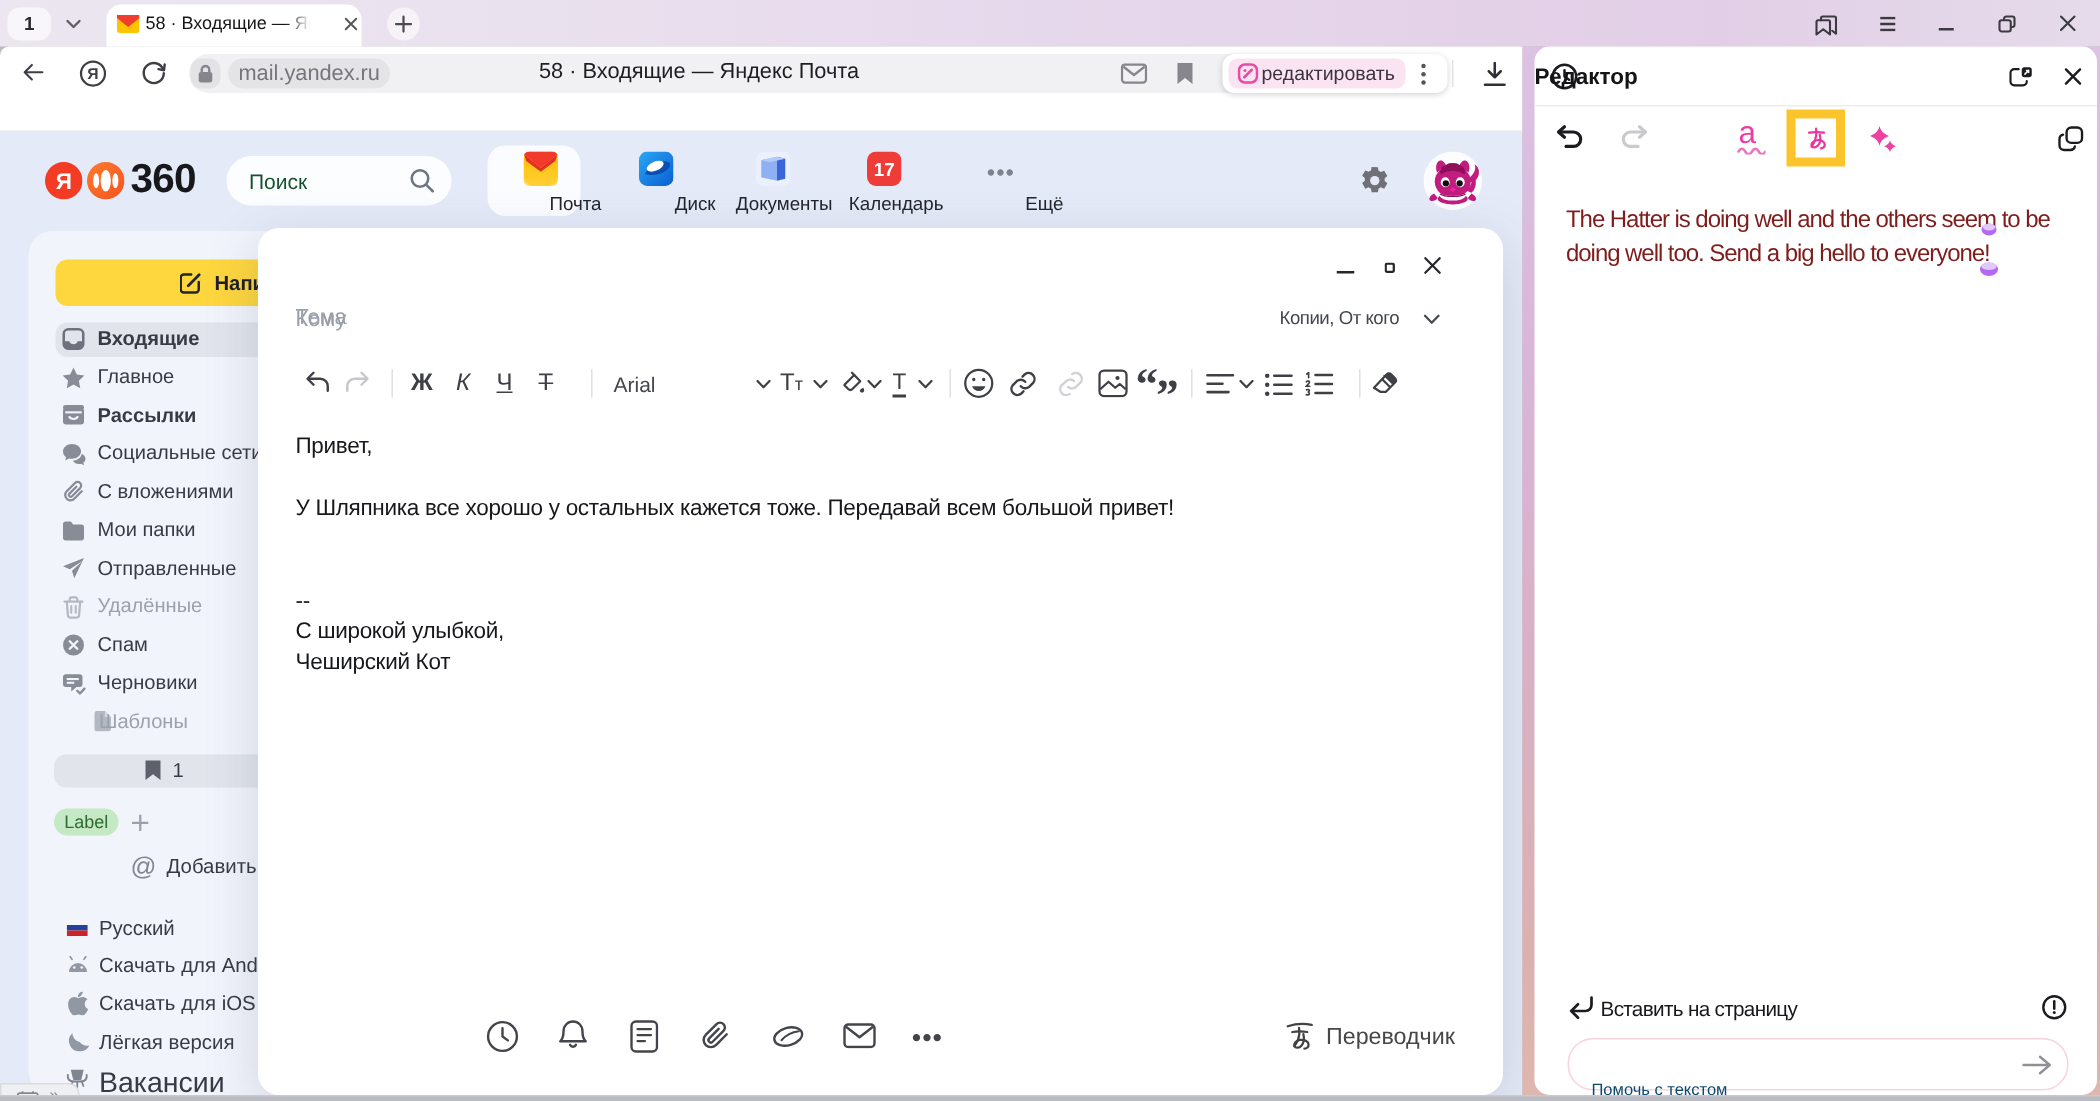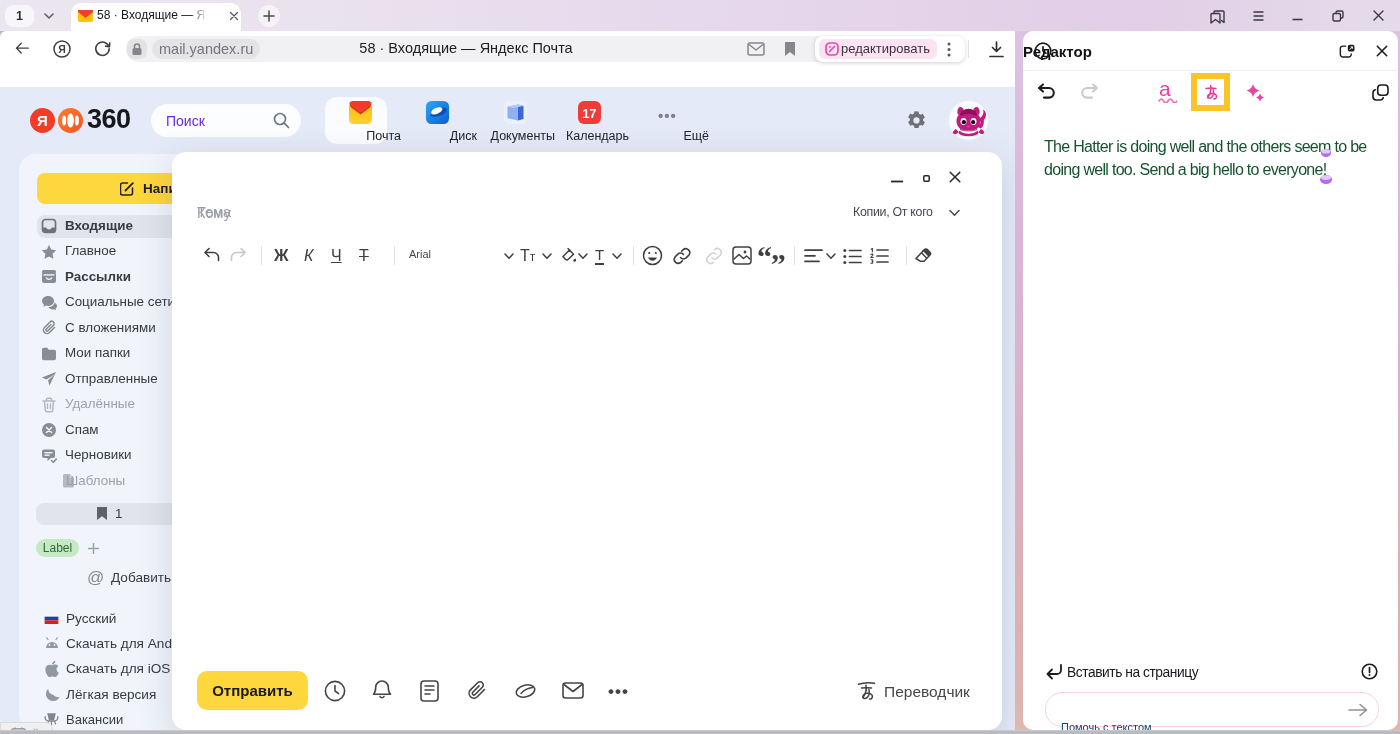--- a/index.html
+++ b/index.html
@@ -23,21 +23,21 @@
 #editpill{left:815px;top:36px;width:150px;height:26px;background:#fff;border-radius:8px;box-shadow:0 1px 4px rgba(0,0,0,.18);}
 #editpillin{left:819px;top:39px;width:118px;height:20px;background:#fbe4f1;border-radius:6px;font-size:13px;color:#3c3340;line-height:20px;padding-left:22px;}
 #bmrow{left:0;top:66px;width:1015px;height:22px;background:#fff;border-bottom:1px solid #e9eaee;}
 #bmtext{left:25px;top:72px;font-size:11.2px;letter-spacing:-.3px;color:#1d1e21;}
 #bmtext a{color:#3b72d9;text-decoration:none;}
 
 #mailbg{left:0;top:88px;width:1015px;height:642px;background:#e5eaf8;}
 #sidecard{left:19px;top:154px;width:981px;height:576px;background:#f1f4fb;border-radius:16px;}
 #logo360{left:87px;top:104px;font-size:27px;font-weight:700;color:#17181c;letter-spacing:-.5px;}
 #searchbox{left:151px;top:104px;width:150px;height:33px;background:#fcfdff;border-radius:17px;}
-#searchph{left:166px;top:113px;font-size:14px;color:#6d28d9;}
+#searchph{left:166px;top:113px;font-size:14px;color:#14532d;}
 #apps .lbl{position:absolute;top:129px;font-size:12.5px;color:#23252b;text-align:right;width:80px;}
 #appsel{left:325px;top:97px;width:62px;height:47px;background:#fbfcff;border-radius:12px;}
 
 .srow{position:absolute;font-size:13.4px;color:#373b44;white-space:nowrap;}
 .sbold{font-weight:700;}
 .sgrey{color:#9ba1ad;}
 #rowsel{left:37px;top:215px;width:263px;height:23px;background:#e1e4eb;border-radius:8px;}
 #rowbm{left:36px;top:503px;width:264px;height:22px;background:#e1e4eb;border-radius:8px;}
 #btncompose{left:37px;top:173px;width:263px;height:31px;background:#fed63e;border-radius:8px;}
 #composetxt{left:143px;top:181px;font-size:13.5px;font-weight:700;color:#1c1e22;}
@@ -51,21 +51,21 @@
 #translbl{position:absolute;left:884px;top:683px;font-size:15.5px;color:#474747;}
 
 #strip{left:1015px;top:31px;width:385px;height:703px;background:linear-gradient(180deg,#dcc3e3 0%,#d9b6d8 30%,#d9b0c4 60%,#dbb1b0 85%,#deb7ae 100%);}
 
 #bottombar{left:0;top:730px;width:1400px;height:4px;background:#b9bbc0;border-top:1px solid #c9cacd;}
 #panel{left:1023px;top:31px;width:375px;height:699px;background:#fff;border-radius:10px;}
 #ptitle{left:1023px;top:43px;width:386px;text-align:left;font-size:15px;font-weight:700;color:#141417;}
 #pdiv{left:1023px;top:70px;width:375px;height:1px;background:#ededf0;}
 #ybox{left:1191px;top:73px;width:39px;height:38px;border:6px solid #fcc42b;background:#fff;}
 
-#ptext{left:1044px;top:135px;width:330px;font-size:16px;line-height:23px;color:#14532d;letter-spacing:-.7px;}
+#ptext{left:1044px;top:135px;width:330px;font-size:16px;line-height:23px;color:#7f1d1d;letter-spacing:-.7px;}
 #darkpill{left:1068px;top:607px;width:282px;height:32px;background:#37383d;border-radius:16px;}
 #darkpill span{position:absolute;top:9px;font-size:13.5px;letter-spacing:-.5px;font-weight:700;color:#fff;white-space:nowrap;}
 #insertlbl{left:1067px;top:665px;font-size:13.8px;letter-spacing:-.45px;font-weight:500;color:#17181c;}
 #helpinput{left:1045px;top:692px;width:334px;height:35px;border:1.5px solid #f8d3da;border-radius:17px;background:#fff;}
 #helpph{left:1061px;top:701px;font-size:11px;color:#0c4a6e;margin-top:20px;}
 </style>
 </head>
 <body>
 <div id="w">
 <div class="abs" id="tabbar"></div>
@@ -335,21 +335,21 @@
 <div class="srow" style="left:66px;top:661px;font-size:13.6px;">Скачать для iOS</div>
 <svg class="abs" style="left:45px;top:688px" width="15" height="14" viewBox="0 0 15 14">
         <path d="M3.2.8A7 7 0 0 0 8 12.9 7.2 7.2 0 0 0 14.6 9 6.3 6.3 0 0 1 8.2 6.7 6.3 6.3 0 0 1 3.2.8z" fill="#9298a3"></path>
       </svg>
 <div class="srow" style="left:66px;top:687px;font-size:13.6px;">Лёгкая версия</div>
 <svg class="abs" style="left:44px;top:712px" width="15" height="16" viewBox="0 0 15 16">
         <path d="M3.2 1.2h8.6l-1.7 7H4.9z" fill="#80858f"></path>
         <path d="M1.2 4.6Q.7 8.9 5.2 9h4.6Q14.3 8.9 13.8 4.6" stroke="#80858f" stroke-width="1.3" fill="none" stroke-linecap="round"></path>
         <path d="M4.4 9.3L3.4 12M10.6 9.3l1 2.7M7.5 9.3v3.5" stroke="#80858f" stroke-width="1.2" stroke-linecap="round"></path>
       </svg>
-<div class="srow" style="left:66px;top:712px;font-size:13px;">Вакансии</div>
+<div class="srow" style="left:66px;top:712px;font-size:19px;">Вакансии</div>
 </div>
 <div class="abs" id="labelpill">Label</div>
 <svg class="abs" style="left:88px;top:543px" width="11" height="11" viewBox="0 0 11 11">
       <path d="M5.5 0.5v10M0.5 5.5h10" stroke="#9aa0ac" stroke-width="1.5" stroke-linecap="round"></path>
     </svg>
 
 <div class="abs" style="left:0px;top:722px;width:53px;height:9px;background:#eff0f1;border:1px solid #d9dbdf;border-radius:0 7px 0 0;"></div>
 <div class="abs" style="left:33px;top:724px;font-size:11px;color:#85888f;">»</div>
 <svg class="abs" style="left:11px;top:727px" width="15" height="8" viewBox="0 0 15 8">
       <rect x="0.8" y="1.8" width="13.4" height="6" rx="1.5" stroke="#85888f" stroke-width="1.2" fill="none"></rect>
@@ -380,21 +380,21 @@
 <svg class="abs" style="left:230px;top:247px" width="17" height="15" viewBox="0 0 17 15">
         <path d="M11 1.5l4 4-4 4" stroke="#c6c6cb" stroke-width="1.6" fill="none" stroke-linecap="round" stroke-linejoin="round"></path>
         <path d="M14.5 5.5h-8a5 5 0 0 0-5 5v3" stroke="#c6c6cb" stroke-width="1.6" fill="none" stroke-linecap="round"></path>
       </svg>
 <div class="abs" style="left:261px;top:246px;width:1px;height:19px;background:#e0e0e4;"></div>
 <div class="abs" style="left:274px;top:247px;font-size:16px;font-weight:700;color:#3e4046;">Ж</div>
 <div class="abs" style="left:304px;top:247px;font-size:16px;font-style:italic;color:#3e4046;">К</div>
 <div class="abs" style="left:331px;top:247px;font-size:16px;text-decoration:underline;color:#3e4046;">Ч</div>
 <div class="abs" style="left:359px;top:247px;font-size:16px;text-decoration:line-through;color:#3e4046;">Т</div>
 <div class="abs" style="left:394px;top:246px;width:1px;height:19px;background:#e0e0e4;"></div>
-<div class="abs" style="left:409px;top:248px;font-size:11px;color:#44474e;">Arial</div>
+<div class="abs" style="left:409px;top:248px;font-size:14px;color:#44474e;">Arial</div>
 <svg class="abs" style="left:504px;top:253px" width="10" height="7" viewBox="0 0 10 7">
         <path d="M1 1l4 4.2L9 1" stroke="#3e4046" stroke-width="1.5" fill="none" stroke-linecap="round" stroke-linejoin="round"></path>
       </svg>
 <div class="abs" style="left:520px;top:247px;font-size:16px;color:#3e4046;">Т<span style="font-size:12px;">т</span></div>
 <svg class="abs" style="left:542px;top:253px" width="10" height="7" viewBox="0 0 10 7">
         <path d="M1 1l4 4.2L9 1" stroke="#3e4046" stroke-width="1.5" fill="none" stroke-linecap="round" stroke-linejoin="round"></path>
       </svg>
 <svg class="abs" style="left:560px;top:246px" width="18" height="18" viewBox="0 0 18 18">
         <path d="M3 10.5L9.5 4l4 4.2-5.2 5.1a2 2 0 0 1-2.8 0L3 10.8z" stroke="#3e4046" stroke-width="1.5" fill="none" stroke-linejoin="round"></path>
         <path d="M9.5 4L8 2.5" stroke="#3e4046" stroke-width="1.5" stroke-linecap="round"></path>
@@ -462,21 +462,21 @@
           <path d="M1 11.9q1.8-.6 1.9.5-.1.9-1.1 1 1 0 1.1 1-.1 1.2-2 .7"></path>
         </g>
       </svg>
 <div class="abs" style="left:906px;top:246px;width:1px;height:19px;background:#e0e0e4;"></div>
 <svg class="abs" style="left:914px;top:247px" width="18" height="17" viewBox="0 0 18 17">
         <path d="M2 11.5L10.5 2.5a2 2 0 0 1 2.9 0l2.6 2.7a2 2 0 0 1 0 2.8l-6 6.2H6.2z" stroke="#3e4046" stroke-width="1.5" fill="none" stroke-linejoin="round"></path>
         <path d="M7.5 5.8l5.3 5.4" stroke="#3e4046" stroke-width="1.5"></path>
         <path d="M8 3.1l6.5 6.6 1.5-1.5a2 2 0 0 0 0-2.8l-2.6-2.7a2 2 0 0 0-2.9 0z" fill="#3e4046"></path>
       </svg>
 </div>
-<div class="abs" id="btnsend">Отправить</div>
+<div id="bodytext">Привет,<br><br>У Шляпника все хорошо у остальных кажется тоже. Передавай всем большой привет!<br><br><br>--<br>С широкой улыбкой,<br>Чеширский Кот</div>
 <div id="cbottom">
 <svg class="abs" style="left:324px;top:680px" width="22" height="22" viewBox="0 0 22 22">
         <circle cx="11" cy="11" r="9.6" stroke="#43454b" stroke-width="1.6" fill="none"></circle>
         <path d="M11 5.5V11l3.6 2.6" stroke="#43454b" stroke-width="1.6" fill="none" stroke-linecap="round" stroke-linejoin="round"></path>
       </svg>
 <svg class="abs" style="left:371px;top:679px" width="22" height="23" viewBox="0 0 22 23">
         <path d="M11 2a6.3 6.3 0 0 1 6.3 6.3c0 4.4 1.2 6 2.2 6.9H2.5c1-1 2.2-2.5 2.2-6.9A6.3 6.3 0 0 1 11 2z" stroke="#43454b" stroke-width="1.6" fill="none" stroke-linejoin="round"></path>
         <path d="M9 17.5a2.2 2.2 0 0 0 4 0" stroke="#43454b" stroke-width="1.6" fill="none" stroke-linecap="round"></path>
       </svg>
 <svg class="abs" style="left:420px;top:680px" width="19" height="22" viewBox="0 0 19 22">

